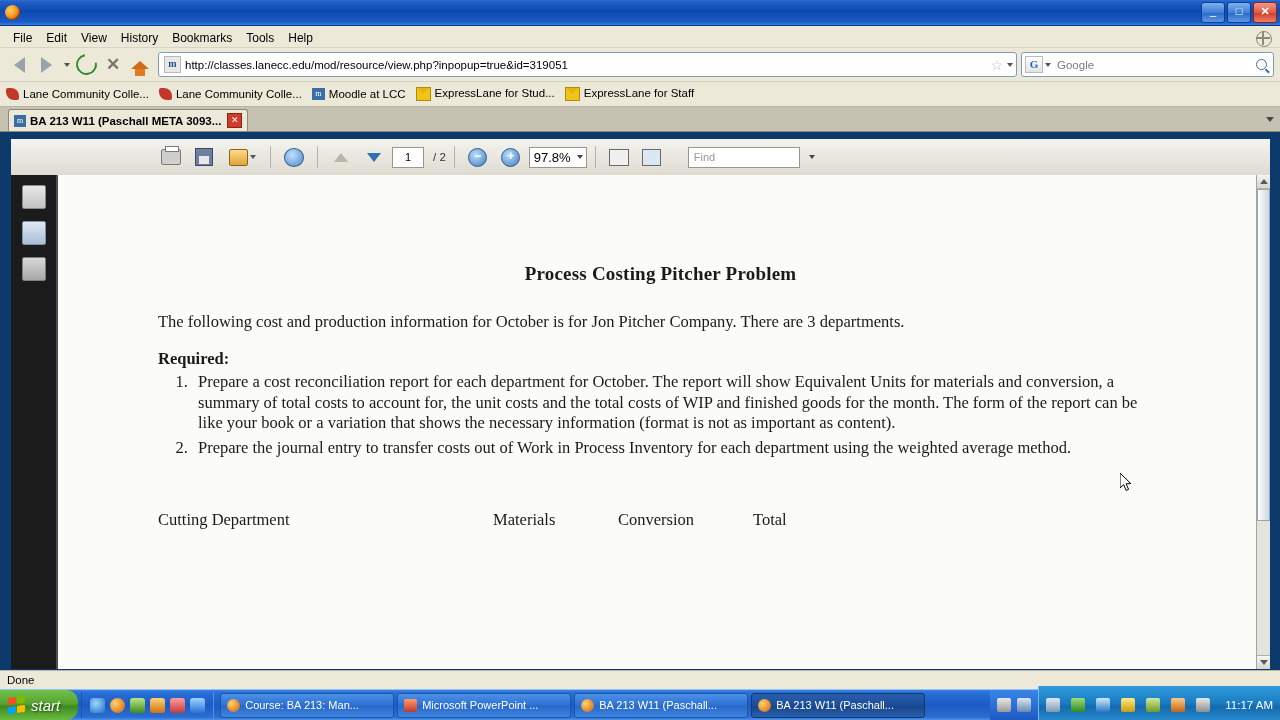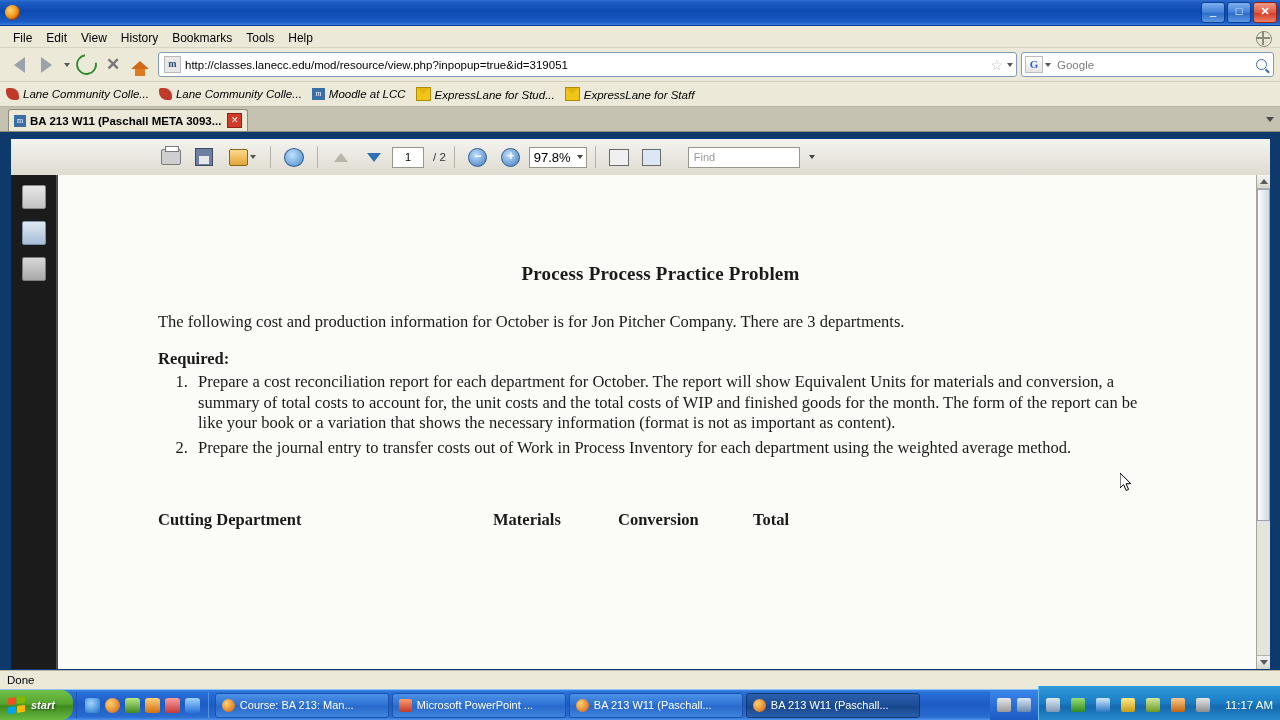--- a/index.html
+++ b/index.html
@@ -76,21 +76,21 @@
     color:#2a63c7;font-weight:bold;font-size:11px;text-align:center;line-height:14px;font-family:"Liberation Serif",serif;}
   .search-ph{flex:1;color:#7d7d7d;font-size:11.5px;padding-left:6px;}
   .mag{width:9px;height:9px;border:1.6px solid #3a6ea5;border-radius:50%;position:relative;margin-right:3px;}
   .mag:after{content:"";position:absolute;right:-4px;bottom:-3px;width:5px;height:1.6px;background:#3a6ea5;transform:rotate(45deg);}
 
   
   .bookmarks{
     height:24px;flex:0 0 24px;background:#ece9d8;display:flex;align-items:center;
     padding-left:6px;border-bottom:1px solid #b9b5a4;
   }
-  .bm{display:flex;align-items:flex-end;margin-right:10px;font-size:11.5px;color:#000;white-space:nowrap;font-style:italic;}
+  .bm{display:flex;align-items:flex-start;margin-right:10px;font-size:11.5px;color:#000;white-space:nowrap;}
   .bm .bi{width:13px;height:12px;margin-right:4px;flex:0 0 13px;}
   .bi.leaf{background:#c0392b;border-radius:2px 8px 2px 8px;}
   .bi.moodle{background:#3a6ea5;color:#fff;font-size:8px;text-align:center;line-height:12px;font-family:"Liberation Serif",serif;}
   .bi.mail{background:#f0c419;border:1px solid #b08c00;position:relative;}
   .bi.mail:after{content:"";position:absolute;left:0;top:0;width:0;height:0;border-left:6.5px solid transparent;border-right:6.5px solid transparent;border-top:6px solid #e4b510;}
 
   
   .tabstrip{
     height:24px;flex:0 0 24px;background:#c6c2b2;display:flex;align-items:flex-end;
     padding-left:8px;border-bottom:1px solid #8e8a7a;position:relative;
@@ -144,21 +144,21 @@
     position:absolute;left:2px;top:0;right:12px;bottom:-30px;background:#fbfbf7;
     box-shadow:0 0 2px rgba(0,0,0,.6);
     padding:60px 95px 0 100px;
     font-family:"Liberation Serif", serif;color:#1a1a1a;
   }
   .doc-title{text-align:center;font-weight:bold;font-size:19px;letter-spacing:.2px;margin:28px 0 26px;}
   .doc-p{font-size:16.5px;line-height:21px;margin:0 0 17px;}
   .doc-req{font-size:16.5px;font-weight:bold;margin:0 0 3px;}
   ol.doc-list{margin:0;padding-left:34px;}
   ol.doc-list li{font-size:16.5px;line-height:20.5px;margin-bottom:4px;padding-left:6px;}
-  .tbl-head{display:flex;font-weight:bold;font-size:16.5px;margin-top:52px;}
+  .tbl-head{display:flex;font-weight:normal;font-size:16.5px;margin-top:52px;}
   .tbl-head .c1{width:335px;}
   .tbl-head .c2{width:125px;}
   .tbl-head .c3{width:135px;}
 
   .pdf-scroll{position:absolute;right:0;top:36px;bottom:0;width:13px;background:#e4e4de;border-left:1px solid #a9a499;}
   .sc-up,.sc-dn{height:13px;background:linear-gradient(to bottom,#f6f6f2,#d6d6ce);border-bottom:1px solid #b5b1a6;display:flex;align-items:center;justify-content:center;}
   .sc-dn{border-bottom:none;border-top:1px solid #b5b1a6;position:absolute;bottom:0;left:0;right:0;}
   .sc-car-u{width:0;height:0;border-left:4px solid transparent;border-right:4px solid transparent;border-bottom:5px solid #5a5a5a;}
   .sc-car-d{width:0;height:0;border-left:4px solid transparent;border-right:4px solid transparent;border-top:5px solid #5a5a5a;}
   .sc-thumb{position:absolute;left:0;right:0;top:14px;height:330px;background:linear-gradient(to right,#fdfdfb,#cfd8e4);border:1px solid #9aa3b0;}
@@ -173,21 +173,21 @@
 
   
   .taskbar{
     height:30px;flex:0 0 30px;display:flex;align-items:center;
     background:linear-gradient(to bottom,#3a85e8 0%,#2a6fd8 8%,#1d5bc4 48%,#2a6cd0 90%,#4d93ec 100%);
     border-top:1px solid #90c2f5;
   }
   .startbtn{
     height:30px;padding:0 18px 0 8px;display:flex;align-items:center;
     background:linear-gradient(to bottom,#72c14a 0%,#55a52f 45%,#3f8a1f 55%,#69bb41 100%);
-    border-radius:0 12px 12px 0;color:#fff;font-weight:bold;font-style:italic;font-size:11px;
+    border-radius:0 12px 12px 0;color:#fff;font-weight:normal;font-style:italic;font-size:15px;
     text-shadow:1px 1px 2px rgba(0,0,0,.5);
   }
   .startbtn .flag{width:17px;height:16px;margin-right:6px;display:grid;grid-template-columns:1fr 1fr;grid-template-rows:1fr 1fr;gap:1.5px;transform:skewY(-8deg);}
   .startbtn .flag i{display:block;border-radius:1px;}
   .qlaunch{display:flex;align-items:center;gap:5px;padding:0 8px;border-left:1px solid #1a52ad;border-right:1px solid #4f92e2;margin-left:3px;height:26px;}
   .qi{width:15px;height:15px;border-radius:3px;}
   .tasks{display:flex;align-items:center;gap:3px;padding-left:6px;flex:1;min-width:0;}
   .task{
     height:23px;flex:0 1 160px;min-width:0;display:flex;align-items:center;padding:0 6px;
     background:linear-gradient(to bottom,#4b92e6,#2c6fd2 50%,#2766c8 51%,#3f86e0);
@@ -353,21 +353,21 @@
 
       <div class="pdf-body">
         <div class="pdf-sidebar">
           <div class="sb-ic pages"></div>
           <div class="sb-ic outline"></div>
           <div class="sb-ic attach"></div>
         </div>
 
         <div class="page-area">
           <div class="page">
-            <div class="doc-title">Process Process Practice Problem</div>
+            <div class="doc-title">Process Costing Pitcher Problem</div>
             <p class="doc-p">The following cost and production information for October is for Jon Pitcher Company. There are 3 departments.</p>
             <div class="doc-req">Required:</div>
             <ol class="doc-list">
               <li>Prepare a cost reconciliation report for each department for October. The report will show Equivalent Units for materials and conversion, a summary of total costs to account for, the unit costs and the total costs of WIP and finished goods for the month.  The form of the report can be like your book or a variation that shows the necessary information (format is not as important as content).</li>
               <li>Prepare the journal entry to transfer costs out of Work in Process Inventory for each department using the weighted average method.</li>
             </ol>
             <div class="tbl-head">
               <span class="c1">Cutting Department</span>
               <span class="c2">Materials</span>
               <span class="c3">Conversion</span>

